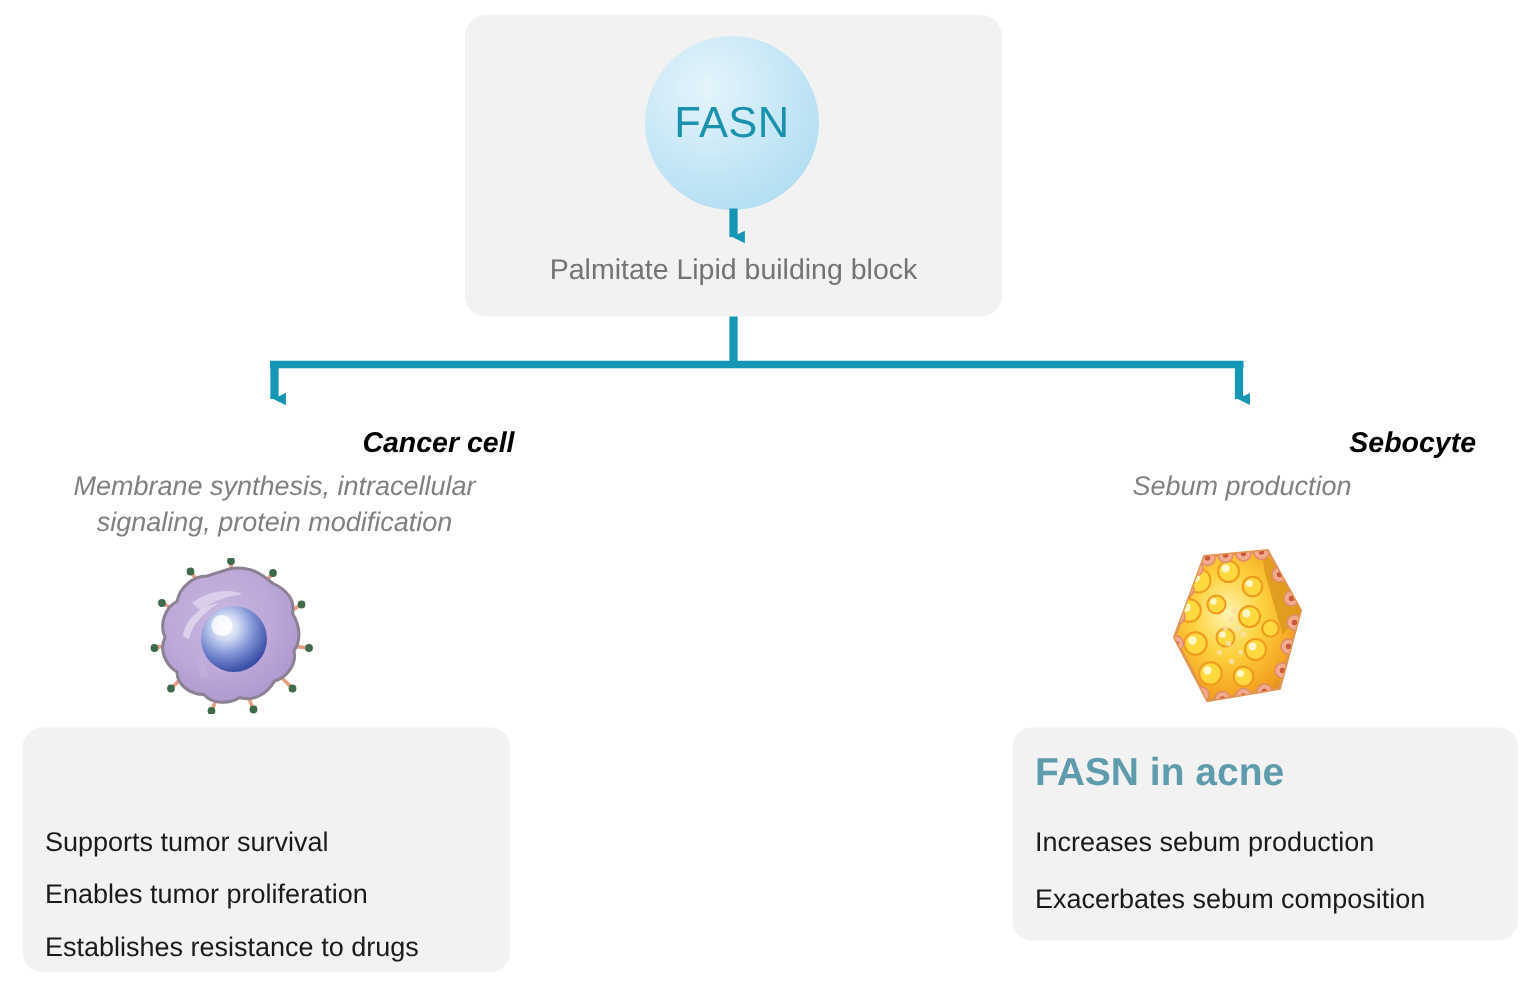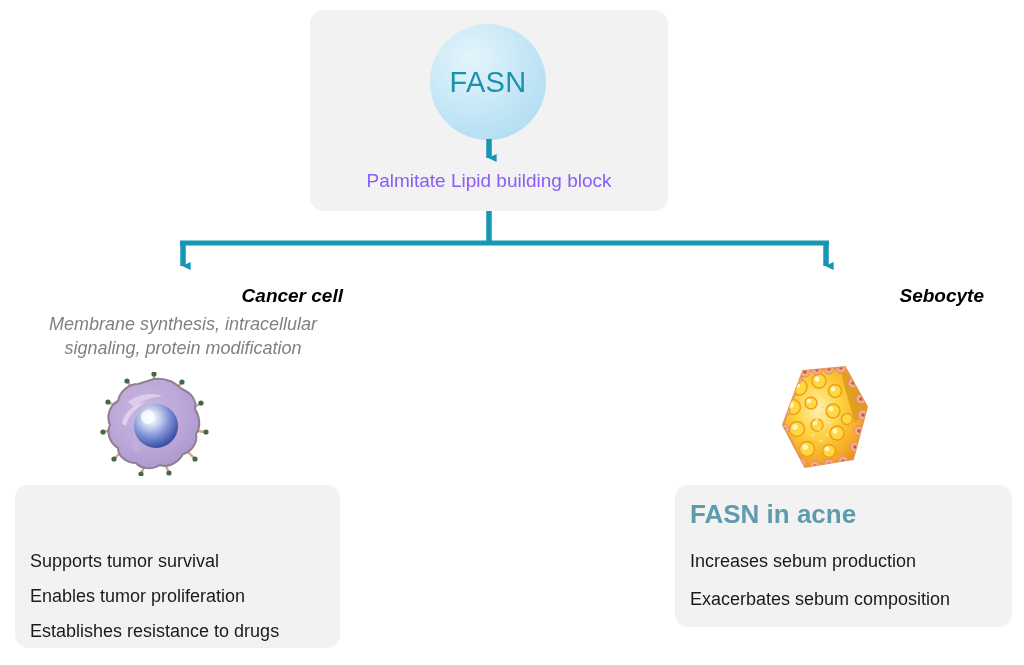--- a/index.html
+++ b/index.html
@@ -61,21 +61,21 @@
     line-height: 1;
   }
 
   
   #palmitate-label {
     position: absolute;
     left: 310px;
     top: 170px;
     width: 358px;
     text-align: center;
-    color: #8b5cf6;
+    color: #737373;
     font-size: 19px;
     font-weight: 400;
     white-space: nowrap;
   }
 
   
   .branch-title {
     position: absolute;
     text-align: right;
     color: #000000;
@@ -185,20 +185,21 @@
 
     <line x1="183" y1="243" x2="183" y2="266" stroke="#1496b4" stroke-width="5.5" marker-end="url(#arrowhead)"></line>
 
     <line x1="826" y1="243" x2="826" y2="266" stroke="#1496b4" stroke-width="5.5" marker-end="url(#arrowhead)"></line>
   </svg>
 
   <div class="branch-title" id="cancer-title">Cancer cell</div>
   <div class="branch-sub" id="cancer-sub">Membrane synthesis, intracellular signaling,  protein modification</div>
 
   <div class="branch-title" id="sebocyte-title">Sebocyte</div>
+  <div class="branch-sub" id="sebocyte-sub">Sebum production</div>
 
   <svg id="cancer-cell-figure" viewBox="0 0 112 104">
     <defs>
       <radialGradient id="cellBody" cx="42%" cy="38%" r="70%">
         <radialGradient id="x"></radialGradient>
         <stop offset="0%" stop-color="#c9b6e0"></stop>
         <stop offset="55%" stop-color="#bda8d9"></stop>
         <stop offset="100%" stop-color="#ab95cd"></stop>
       </radialGradient>
       <radialGradient id="nucleusGrad" cx="38%" cy="32%" r="68%">

